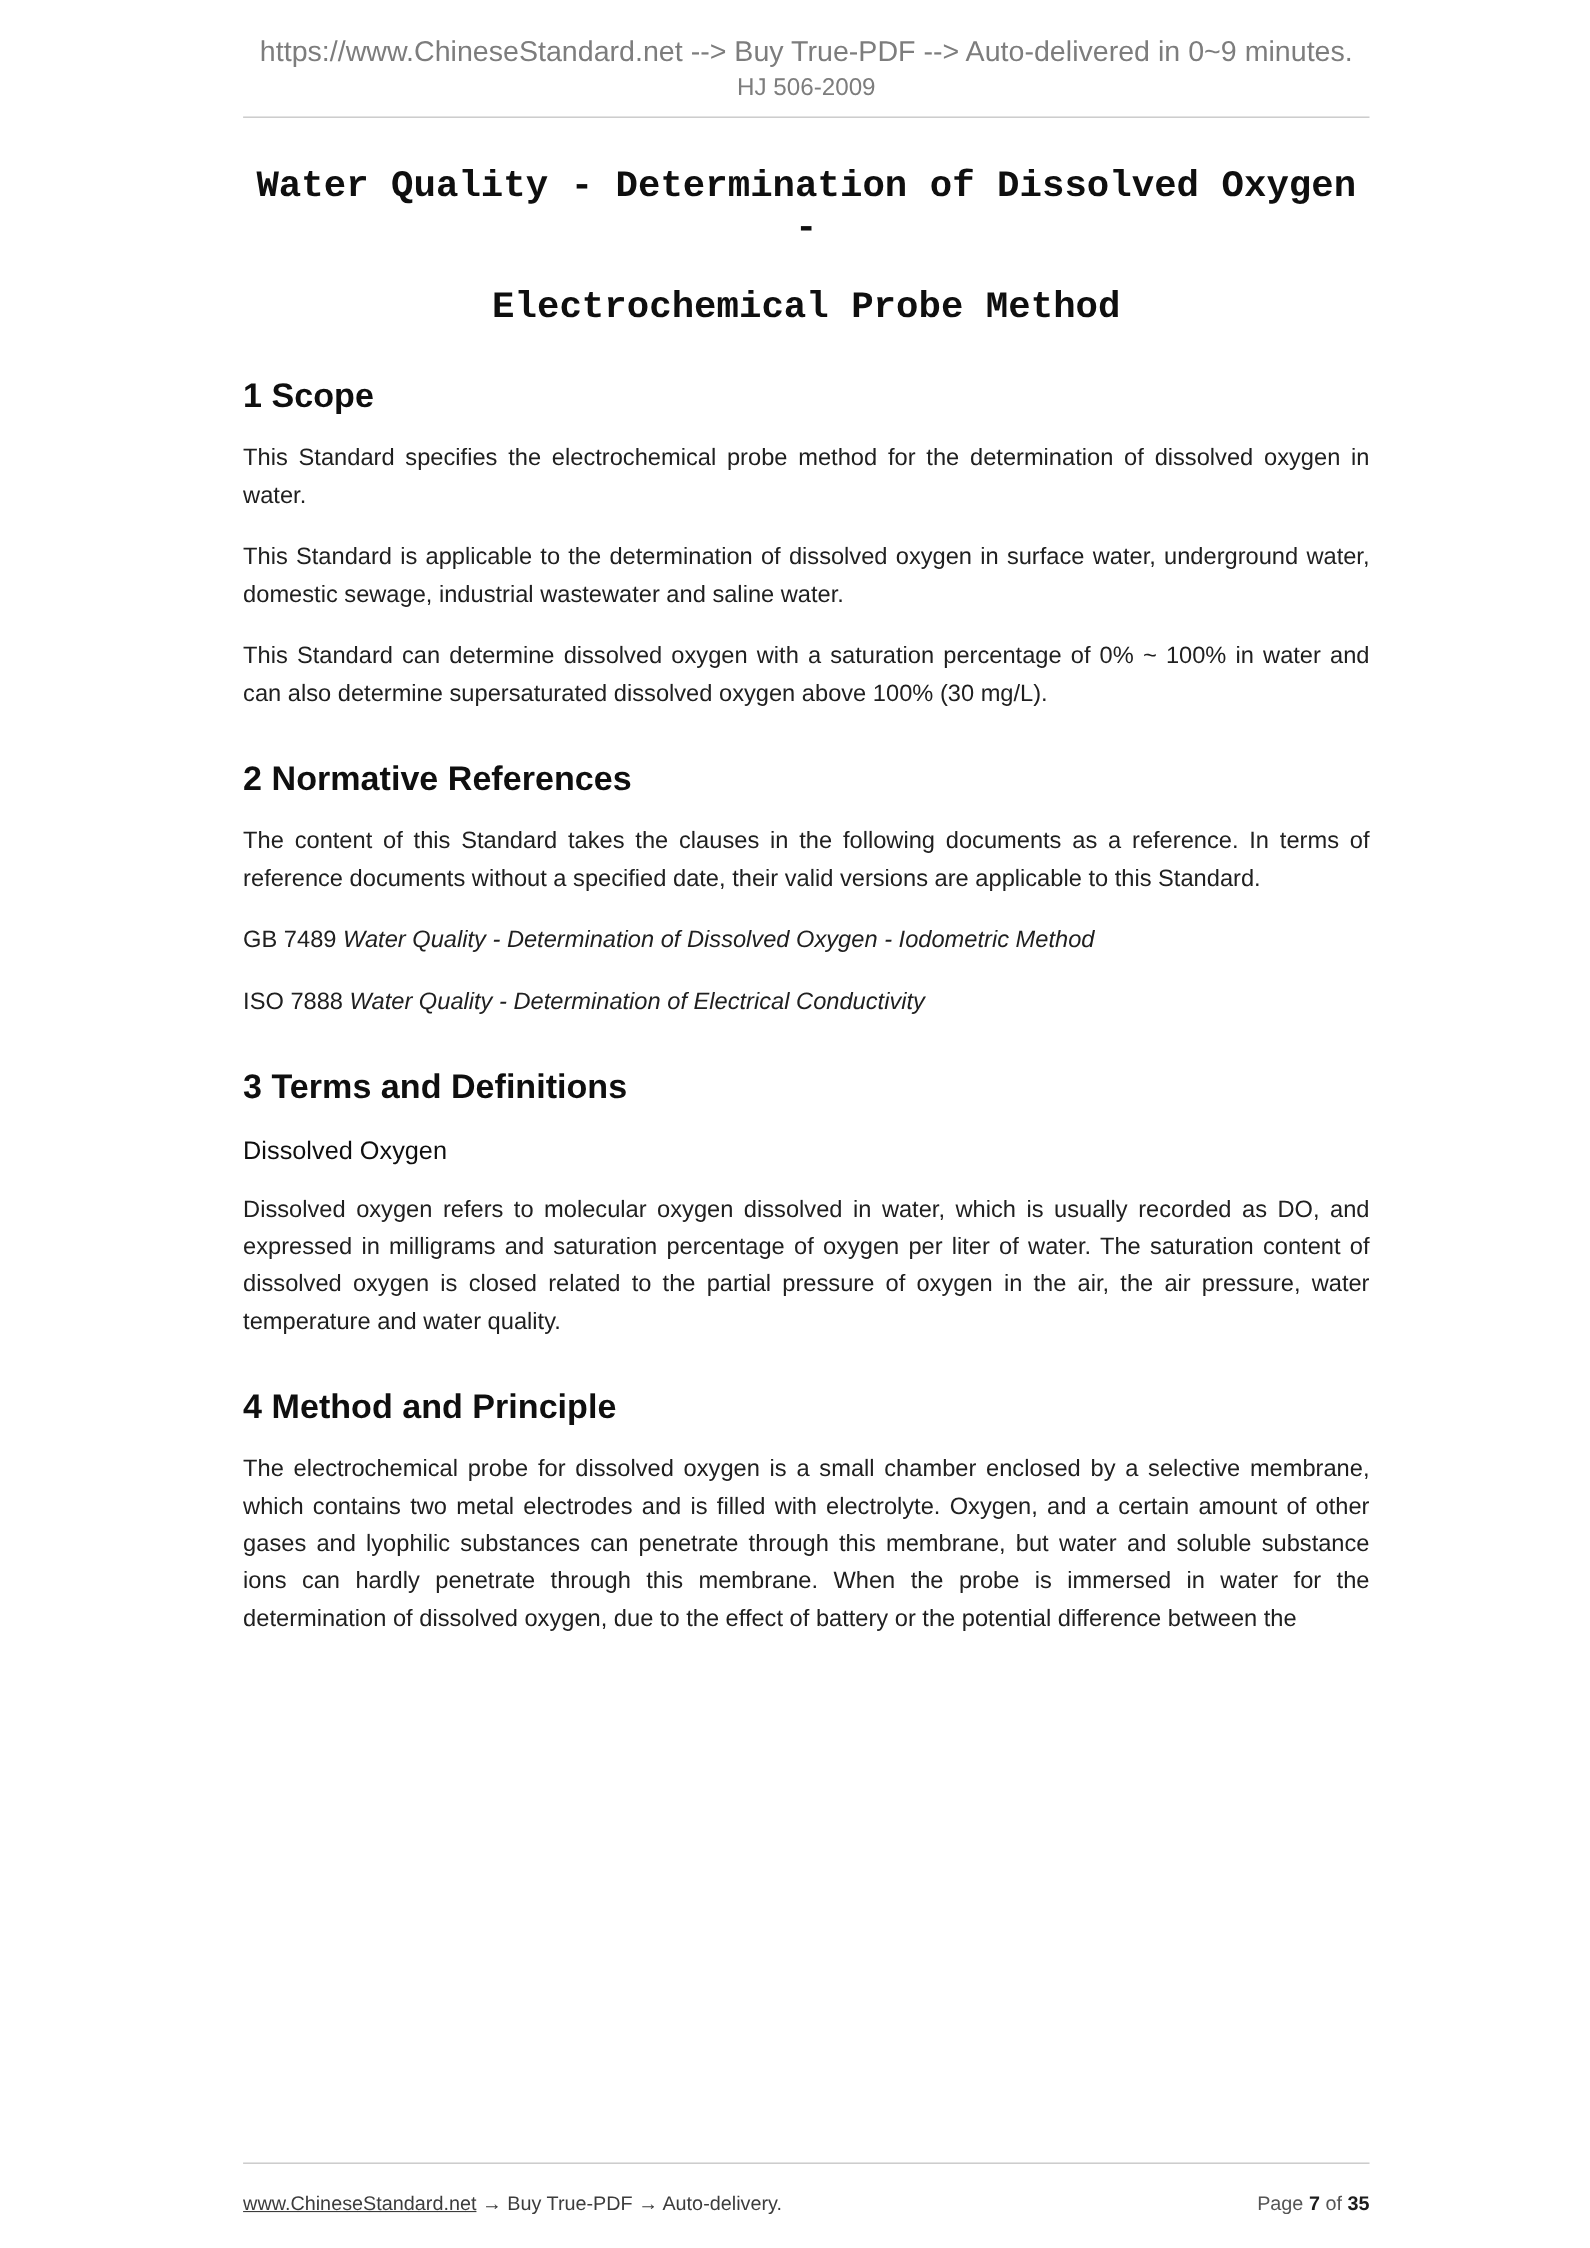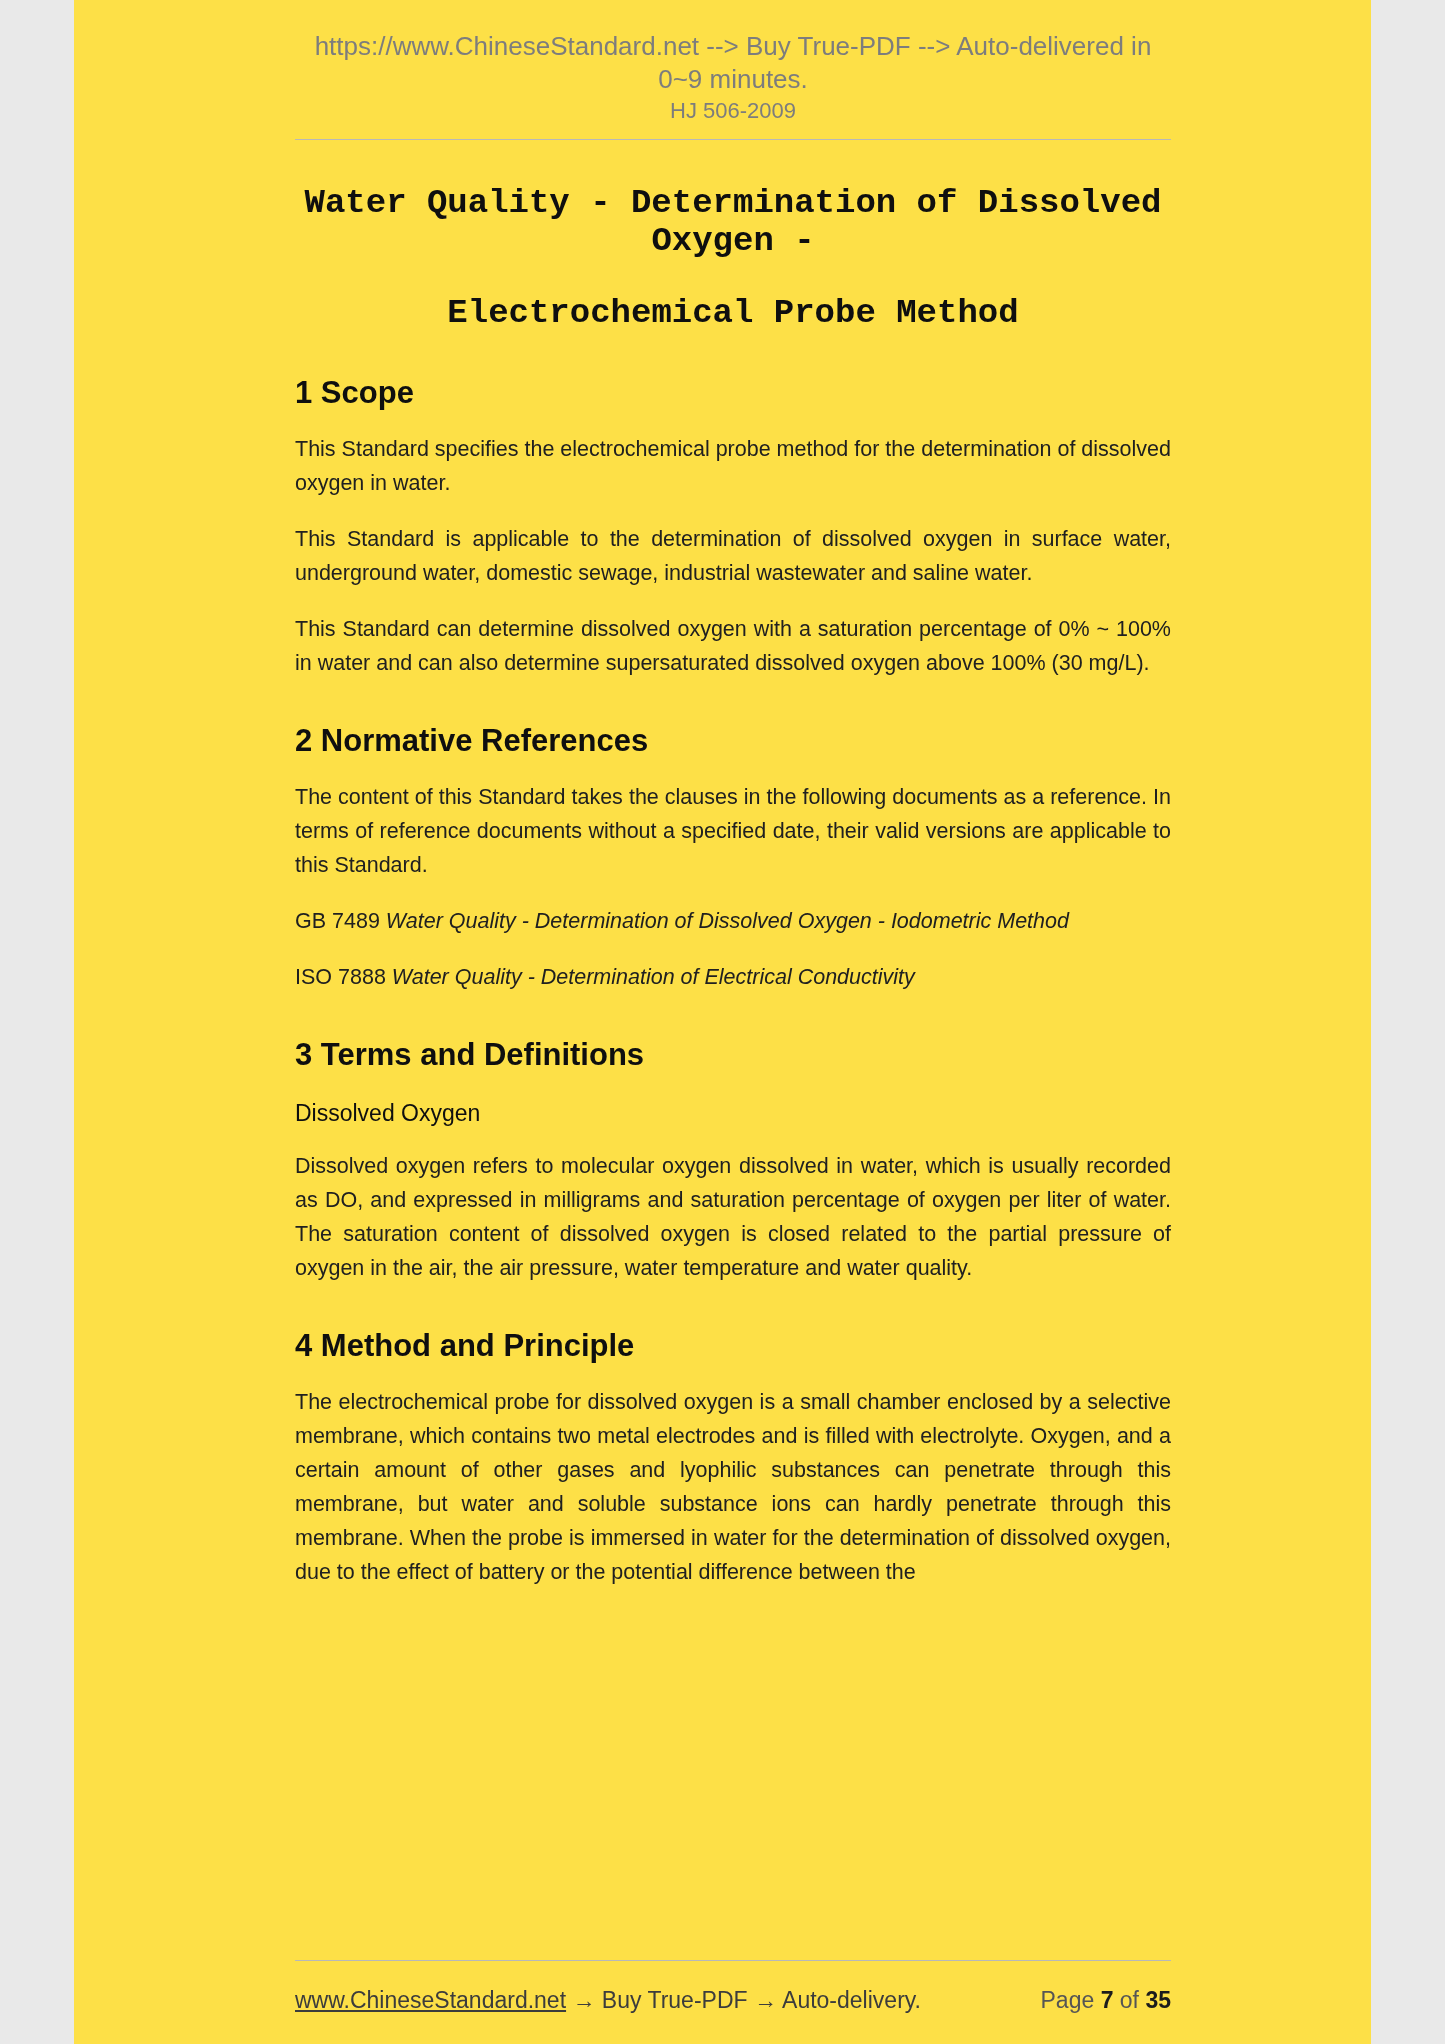--- a/index.html
+++ b/index.html
@@ -1,22 +1,22 @@
 <!DOCTYPE html>
 <html><head>
 <meta charset="utf-8">
 <style>
   * { box-sizing: border-box; }
   html, body { margin: 0; padding: 0; background: #e9e9e9; }
   .page {
     position: relative;
-    width: 1297px;
+    width: 1445px;
     height: 2044px;
     margin: 0 auto;
-    background: #fde047;
+    background: #ffffff;
     font-family: "Liberation Sans", sans-serif;
     color: #202020;
     overflow: hidden;
   }
   .content { padding: 30px 200px 0 221px; }
 
   .top-note {
     text-align: center;
     color: #7d7d7d;
     font-size: 26px;
@@ -83,21 +83,21 @@
   }
   .footer-rule {
     border: none;
     border-top: 1px solid #b8b8b8;
     margin: 0 0 26px 0;
   }
   .footer {
     display: flex;
     justify-content: space-between;
     align-items: baseline;
-    font-size: 23px;
+    font-size: 18px;
     color: #3c3c3c;
   }
   .footer-left { white-space: nowrap; }
   .site {
     text-decoration: underline;
     color: #3c3c3c;
     cursor: pointer;
   }
   .page-info { white-space: nowrap; color: #555; }
   .page-info b { font-weight: bold; color: #1c1c1c; }

